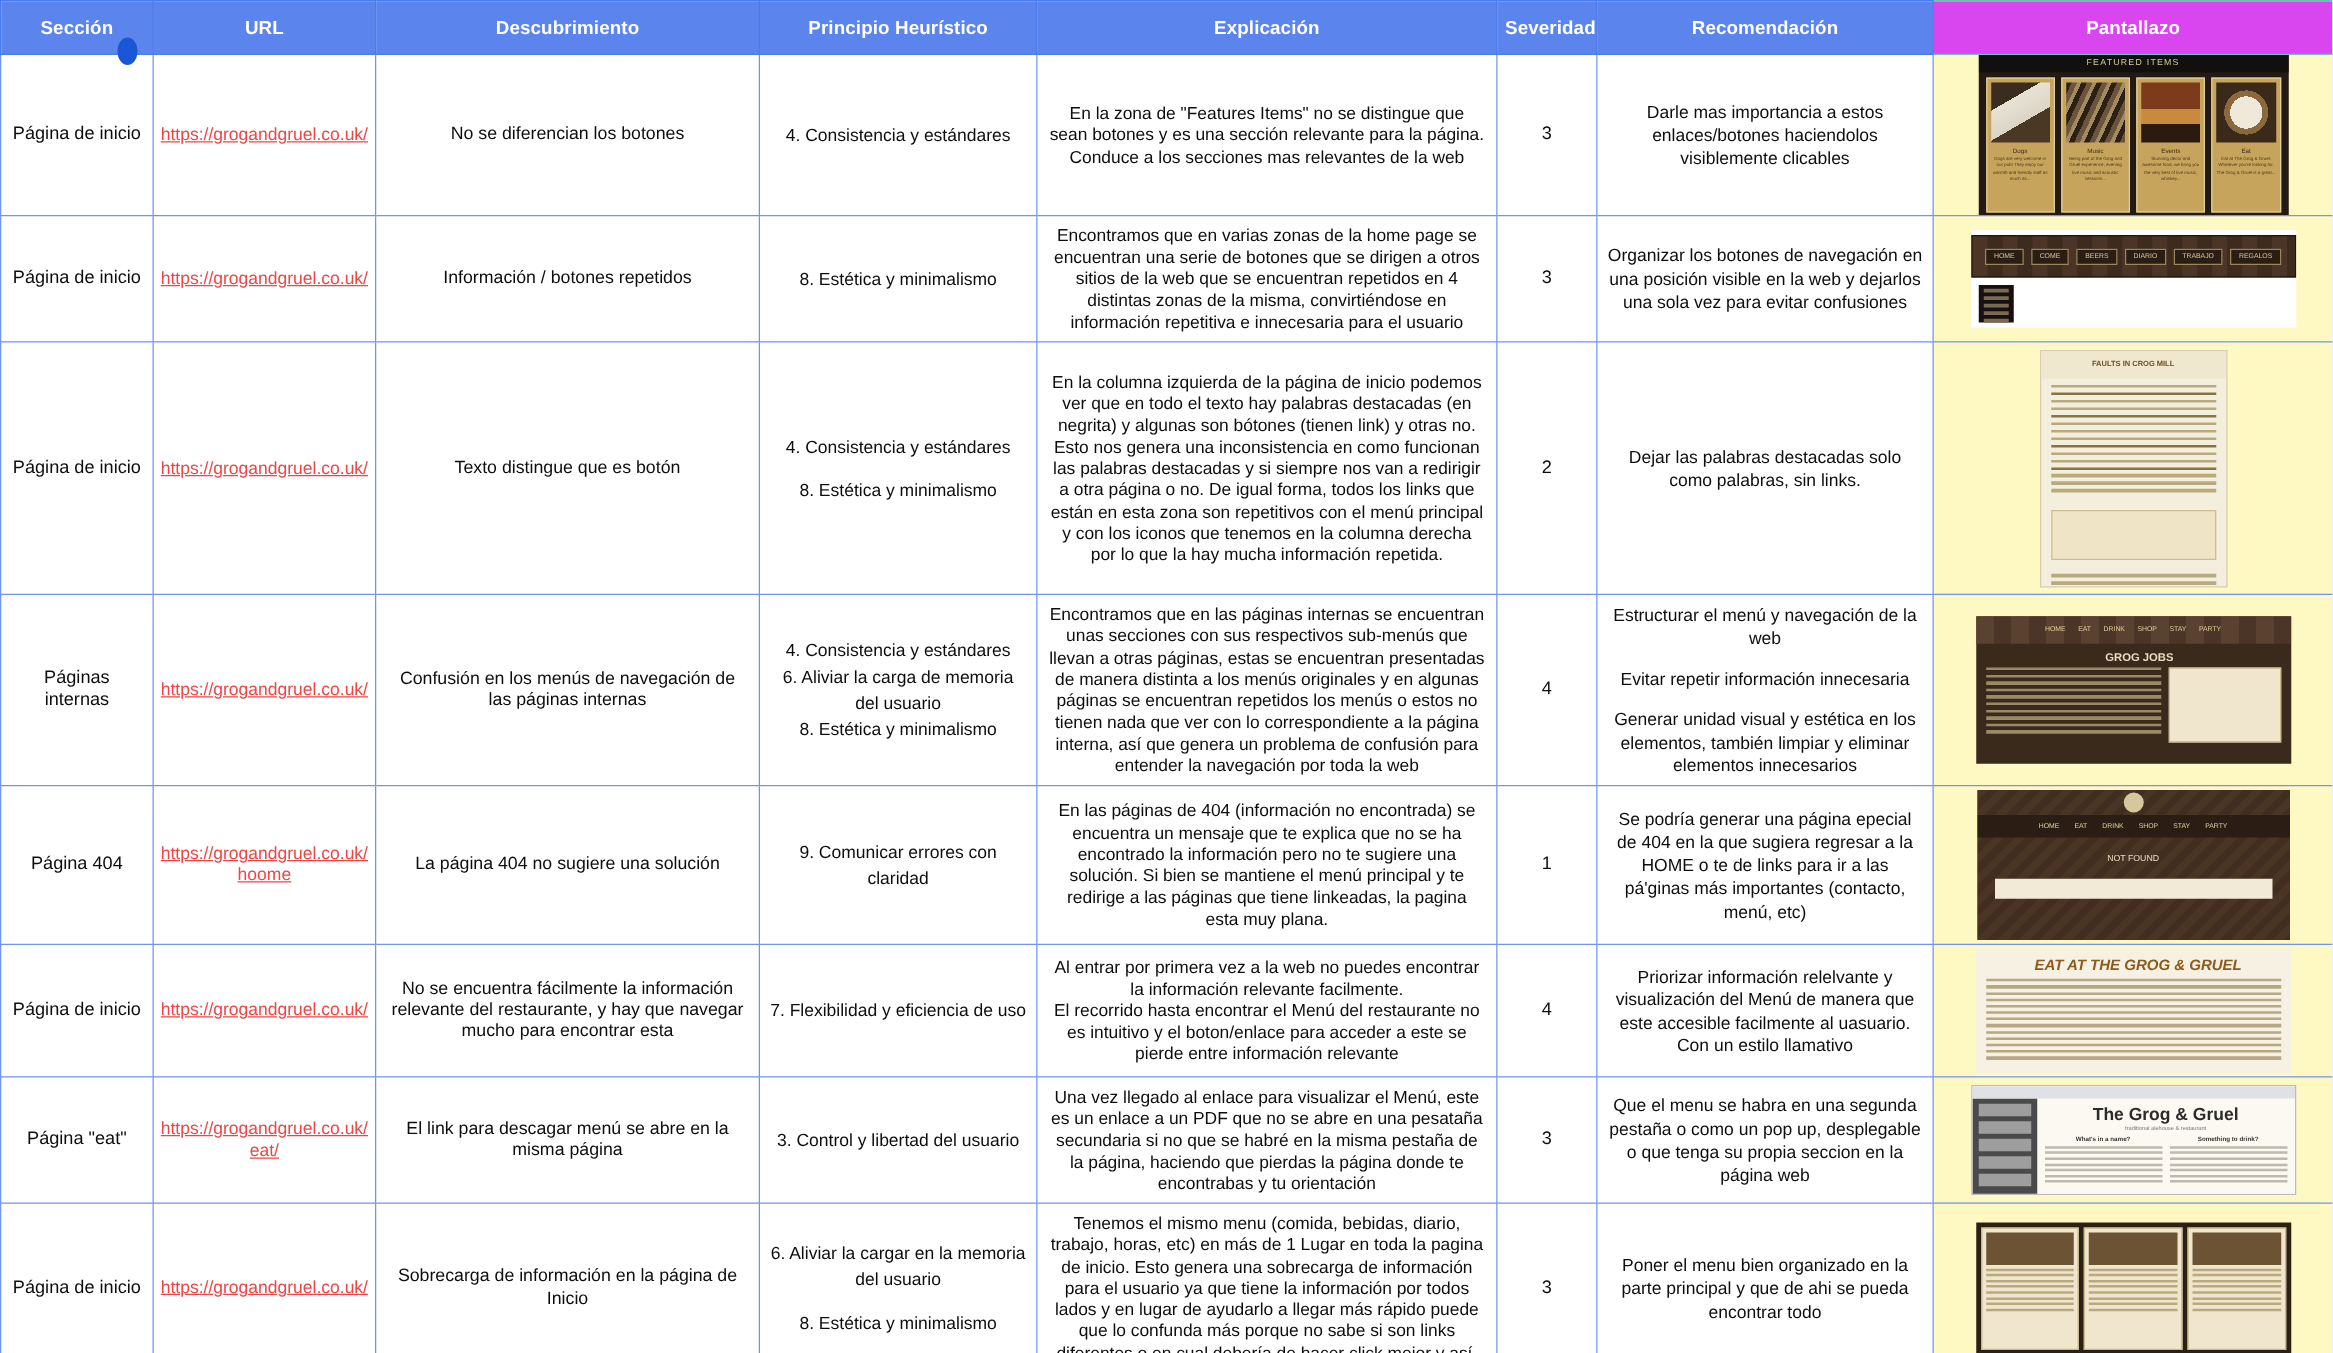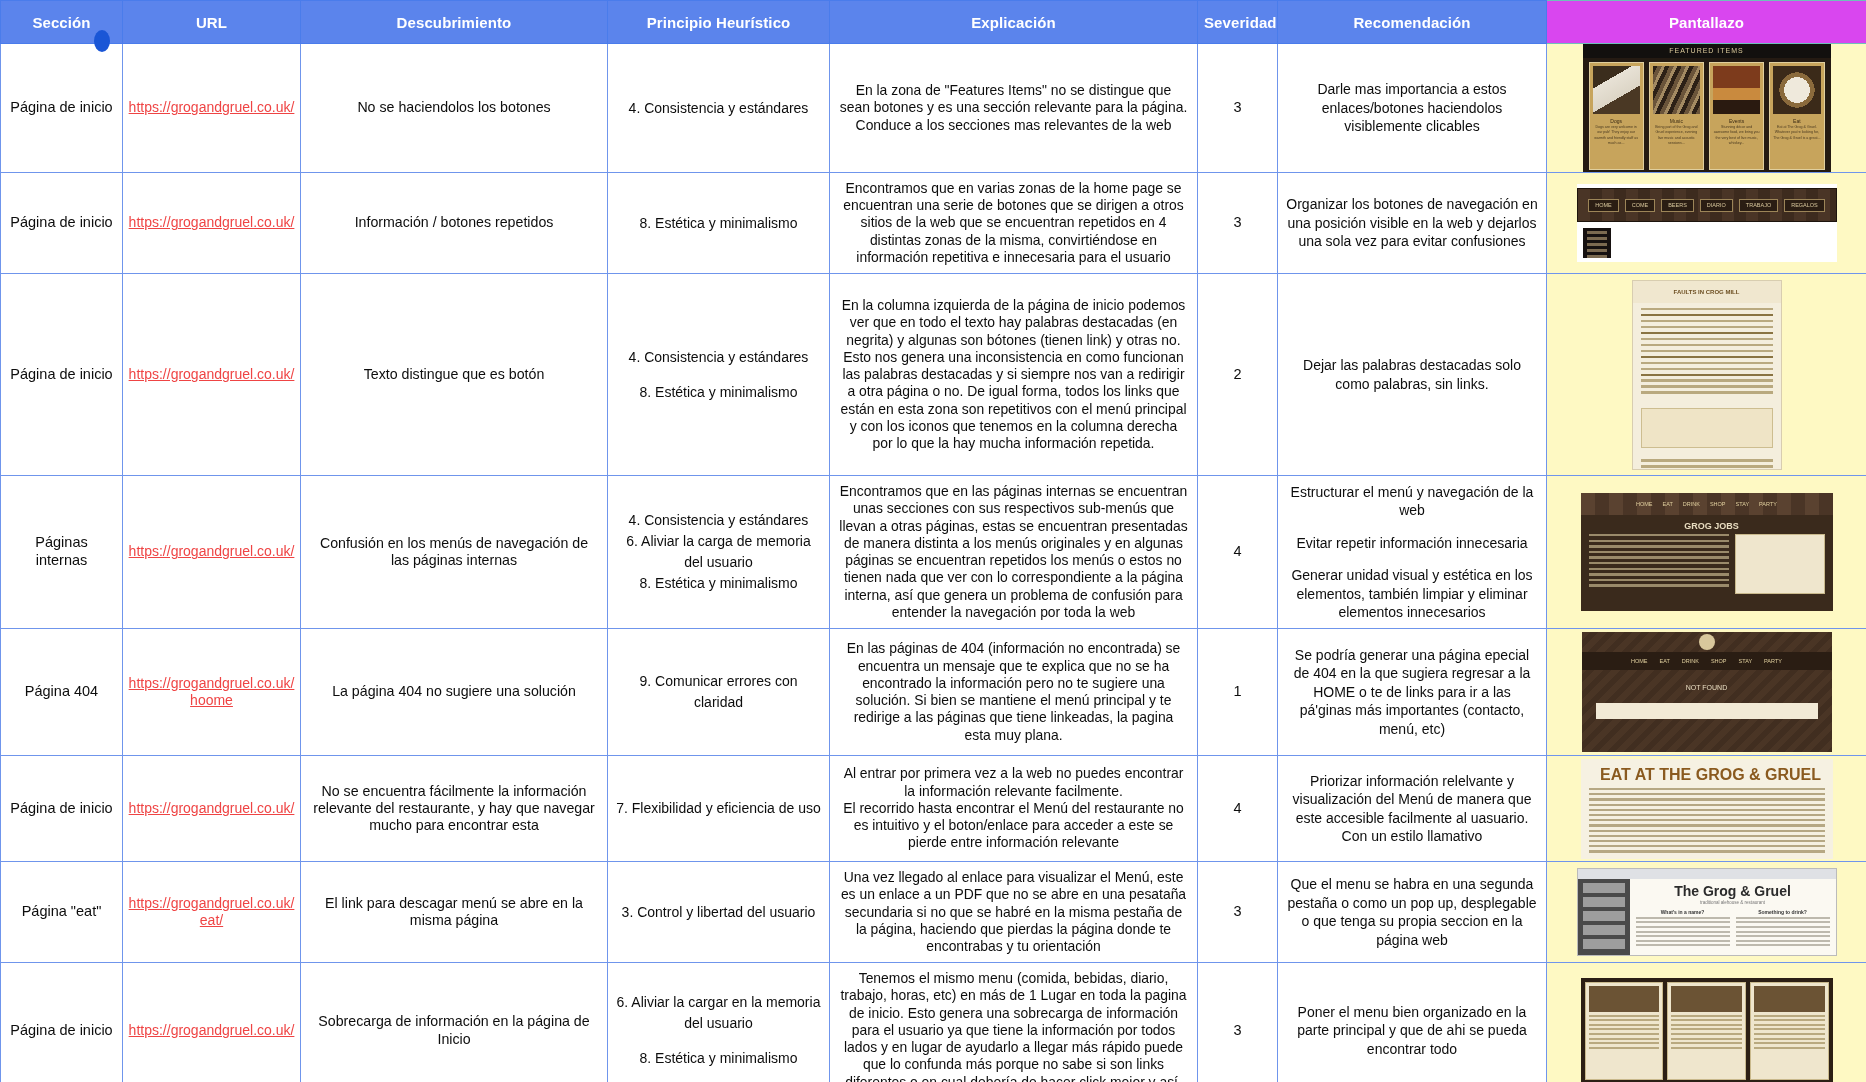--- a/index.html
+++ b/index.html
@@ -133,21 +133,21 @@
            background-image: repeating-linear-gradient(135deg,#4a3525 0 6px,#412e20 6px 12px); }
   .shot5 .logo { height:20px; text-align:center; }
   .shot5 .logo b { display:inline-block; width:16px; height:16px; border-radius:50%; background:#d8c79c; margin-top:2px;}
   .shot5 .nav2 { height:18px; background:#2a1d13; display:flex; gap:12px; justify-content:center;
                  font-size:5.5px; color:#e0cf9e; line-height:18px; border-top:1px solid #8b7murky;}
   .shot5 .nf { color:#e8dcc0; font-size:7px; text-align:center; margin-top:14px; }
   .shot5 .srch { margin:10px 14px; height:16px; background:#f2ead6; border:1px solid #c8b territory; }
 
   
   .shot6 { width: 252px; height: 100px; background:#f6f1e2; }
-  .shot6 .h { color:#8a5a1f; font-size:16px; font-weight:bold; padding:6px 0 4px 8px; }
+  .shot6 .h { color:#8a5a1f; font-size:12px; font-weight:bold; padding:6px 0 4px 8px;font-style:italic; }
   .shot6 .p { padding:0 8px; }
   .shot6 .p i { display:block; height:2.2px; margin-bottom:3px; background:#b6a884; font-style:normal; }
 
   
   .shot7 { width: 260px; height: 88px; background:#ffffff; border:1px solid #bbb; }
   .shot7 .chrome { height:10px; background:#dfe1e5; }
   .shot7 .inner { display:flex; height:78px; }
   .shot7 .side { width:52px; background:#4a4a4a; }
   .shot7 .side i { display:block; height:10px; margin:4px 5px; background:#9e9e9e; font-style:normal; }
   .shot7 .doc { flex:1; background:#fbf9f2; padding:4px 6px; }
@@ -193,21 +193,21 @@
         <th class="blue">Severidad</th>
         <th class="blue">Recomendación</th>
         <th class="teal">Pantallazo</th>
       </tr>
     </thead>
     <tbody>
 
       <tr style="height:93px">
         <td class="seccion">Página de inicio</td>
         <td class="url"><a>https://grogandgruel.co.uk/</a></td>
-        <td>No se haciendolos los botones</td>
+        <td>No se diferencian los botones</td>
         <td class="principio">
             <span class="pline">4. Consistencia y estándares</span>
           </td>
         <td class="explicacion">En la zona de "Features Items" no se distingue que sean botones y es una sección relevante para la página. Conduce a los secciones mas relevantes de la web</td>
         <td class="severidad">3</td>
         <td class="recom">
             <span class="pline">Darle mas importancia a estos enlaces/botones haciendolos visiblemente clicables</span>
           </td>
         <td class="pantallazo">
           <div class="shot shot1">

